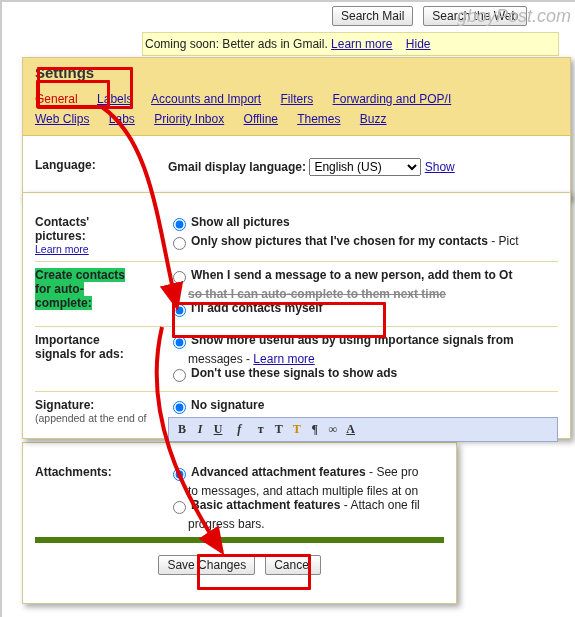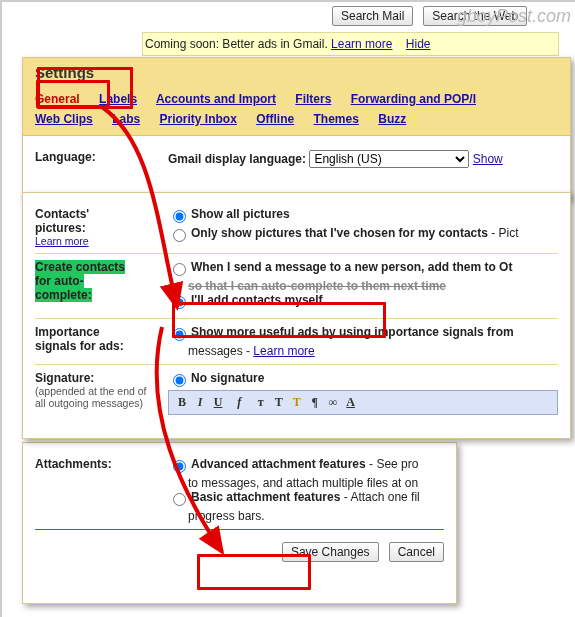--- a/index.html
+++ b/index.html
@@ -9,25 +9,25 @@
 .btn{display:inline-block;border:1px solid #888;background:linear-gradient(#fff,#e5e5e5);padding:2px 8px;font-size:12px;cursor:pointer;border-radius:2px}
 .promo{position:absolute;top:30px;left:140px;right:18px;background:#ffffc8;border:1px solid #e0da9a;padding:4px 2px;font-size:12px}
 .promo a{color:#1a0dab;text-decoration:underline}
 .link{color:#1a0dab;text-decoration:underline;cursor:pointer}
 .panel{position:absolute;background:#fff;border:1px solid #d6c88a}
 .p1{top:55px;left:20px;right:6px;height:140px}
 .p2{top:190px;left:20px;right:6px;height:245px;z-index:50}
 .p3{top:440px;left:20px;right:120px;height:160px;z-index:40}
 .stripe{background:#f4e08f;border-bottom:1px solid #e0c55b}
 .heading{padding:6px 12px;font-size:15px;font-weight:bold;color:#333}
-.tabs{padding:2px 12px 6px 12px;font-size:12px;font-weight:bold;line-height:20px}
+.tabs{padding:2px 12px 6px 12px;font-size:12px;font-weight:normal;line-height:20px}
 .tabs span{margin-right:16px}
 .tabs .link{}
 .tabs .current{color:#c00;text-decoration:none}
-.content{padding:8px 12px}
+.content{padding:16px 12px}
 .row{display:flex;border-top:1px solid #e3d89b;padding:6px 0}
 .row:first-child{border-top:none}
 .lab{flex:0 0 125px;font-weight:bold;padding-right:8px}
 .lab small{display:block;font-weight:normal;font-size:10.5px;color:#555}
 .val{flex:1;font-size:12px}
 .val label{display:block;margin-bottom:3px;font-weight:bold}
 .val label input[type=radio]{margin-right:5px;vertical-align:middle}
 .sub{font-weight:normal;}
 select{font-size:12px}
 .hl{background:#22c55e}
@@ -76,21 +76,21 @@
         <span class="link">Offline</span>
         <span class="link">Themes</span>
         <span class="link">Buzz</span>
       </div>
     </div>
     <div class="content">
       <div class="row">
         <div class="lab">Language:</div>
         <div class="val">
           <b>Gmail display language:</b>
-          <select style="width:160px"><option>English (US)</option></select>
+          <select style="width:112px"><option>English (US)</option></select>
           <span class="link">Show</span>
         </div>
       </div>
     </div>
   </div>
 
   <div class="panel p2 shd">
     <div class="content">
       <div class="row">
         <div class="lab">
@@ -114,26 +114,27 @@
           <label><input type="radio" checked="" style=""><span>I'll add contacts myself</span></label>
         </div>
       </div>
       <div class="row">
         <div class="lab">
           <span>Importance</span><br><span>signals for ads:</span>
         </div>
         <div class="val">
           <label><input type="radio" checked="" style=""><span>Show more useful ads by using importance signals from</span></label>
           <div class="sub" style="margin-left:20px"><span>messages - </span><a class="link">Learn more</a></div>
+          <label><input type="radio" style=""><span>Don't use these signals to show ads</span></label>
         </div>
       </div>
       <div class="row">
         <div class="lab">
           <span>Signature:</span>
-          <small>(appended at the end of</small><small>all outgoing messages)</small>
+          <small>(appended at the end of</small>
         </div>
         <div class="val">
           <label><input type="radio" checked="" style=""><span>No signature</span></label>
           <div class="tb">
             <span style="font-weight:bold">B</span><span class="i">I</span><span class="u">U</span>
             <span class="i">f</span> <span>т</span><span>T</span><span style="color:#c80">T</span><span>¶</span><span>∞</span><span class="u">A</span>
           </div>
         </div>
       </div>
     </div>
@@ -143,21 +144,21 @@
     <div class="content">
       <div class="row">
         <div class="lab">Attachments:</div>
         <div class="val">
           <label><input type="radio" checked="" style=""><span>Advanced attachment features</span><span class="sub"> - See pro</span></label>
           <div class="sub" style="margin-left:20px">to messages, and attach multiple files at on</div>
           <label><input type="radio" style=""><span>Basic attachment features</span><span class="sub"> - Attach one fil</span></label>
           <div class="sub" style="margin-left:20px">progress bars.</div>
         </div>
       </div>
-      <div class="row" style="justify-content:flex-end;border-top:1px solid #4d7c0f;padding-top:12px">
+      <div class="row" style="justify-content:center;border-top:6px solid #4d7c0f;padding-top:12px">
         <div>
           <span class="btn">Save Changes</span>
           &nbsp;
           <span class="btn">Cancel</span>
         </div>
       </div>
     </div>
   </div>
 
   <div class="redbox ovh"></div>

